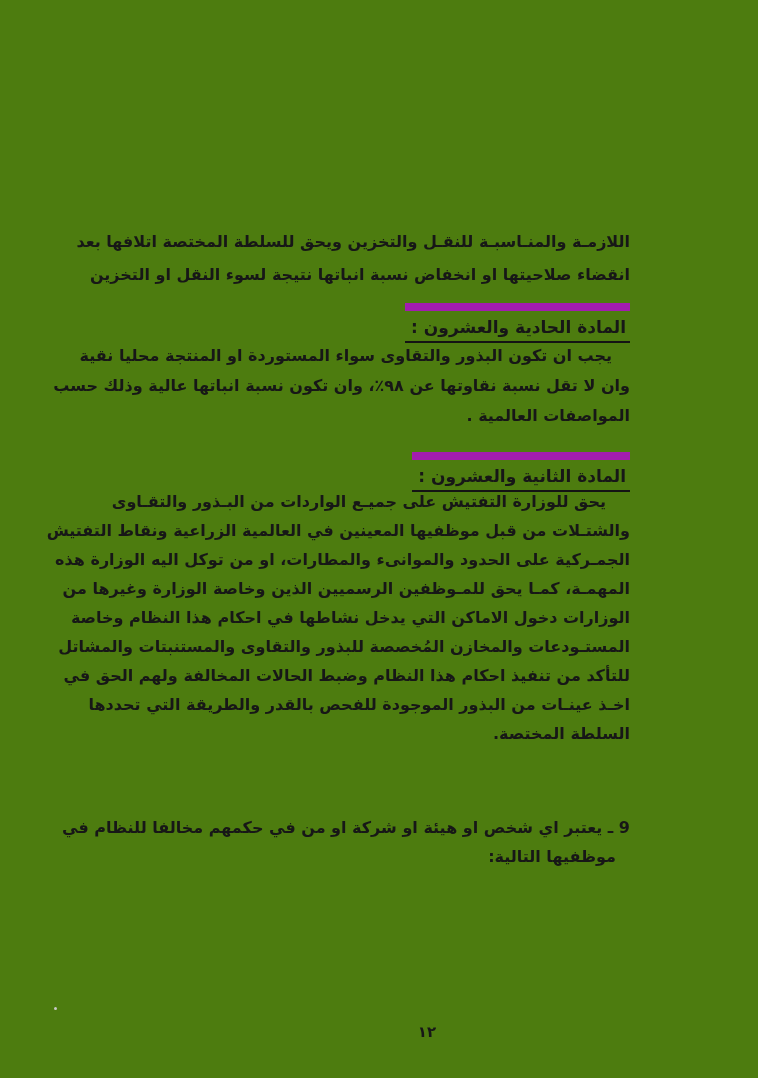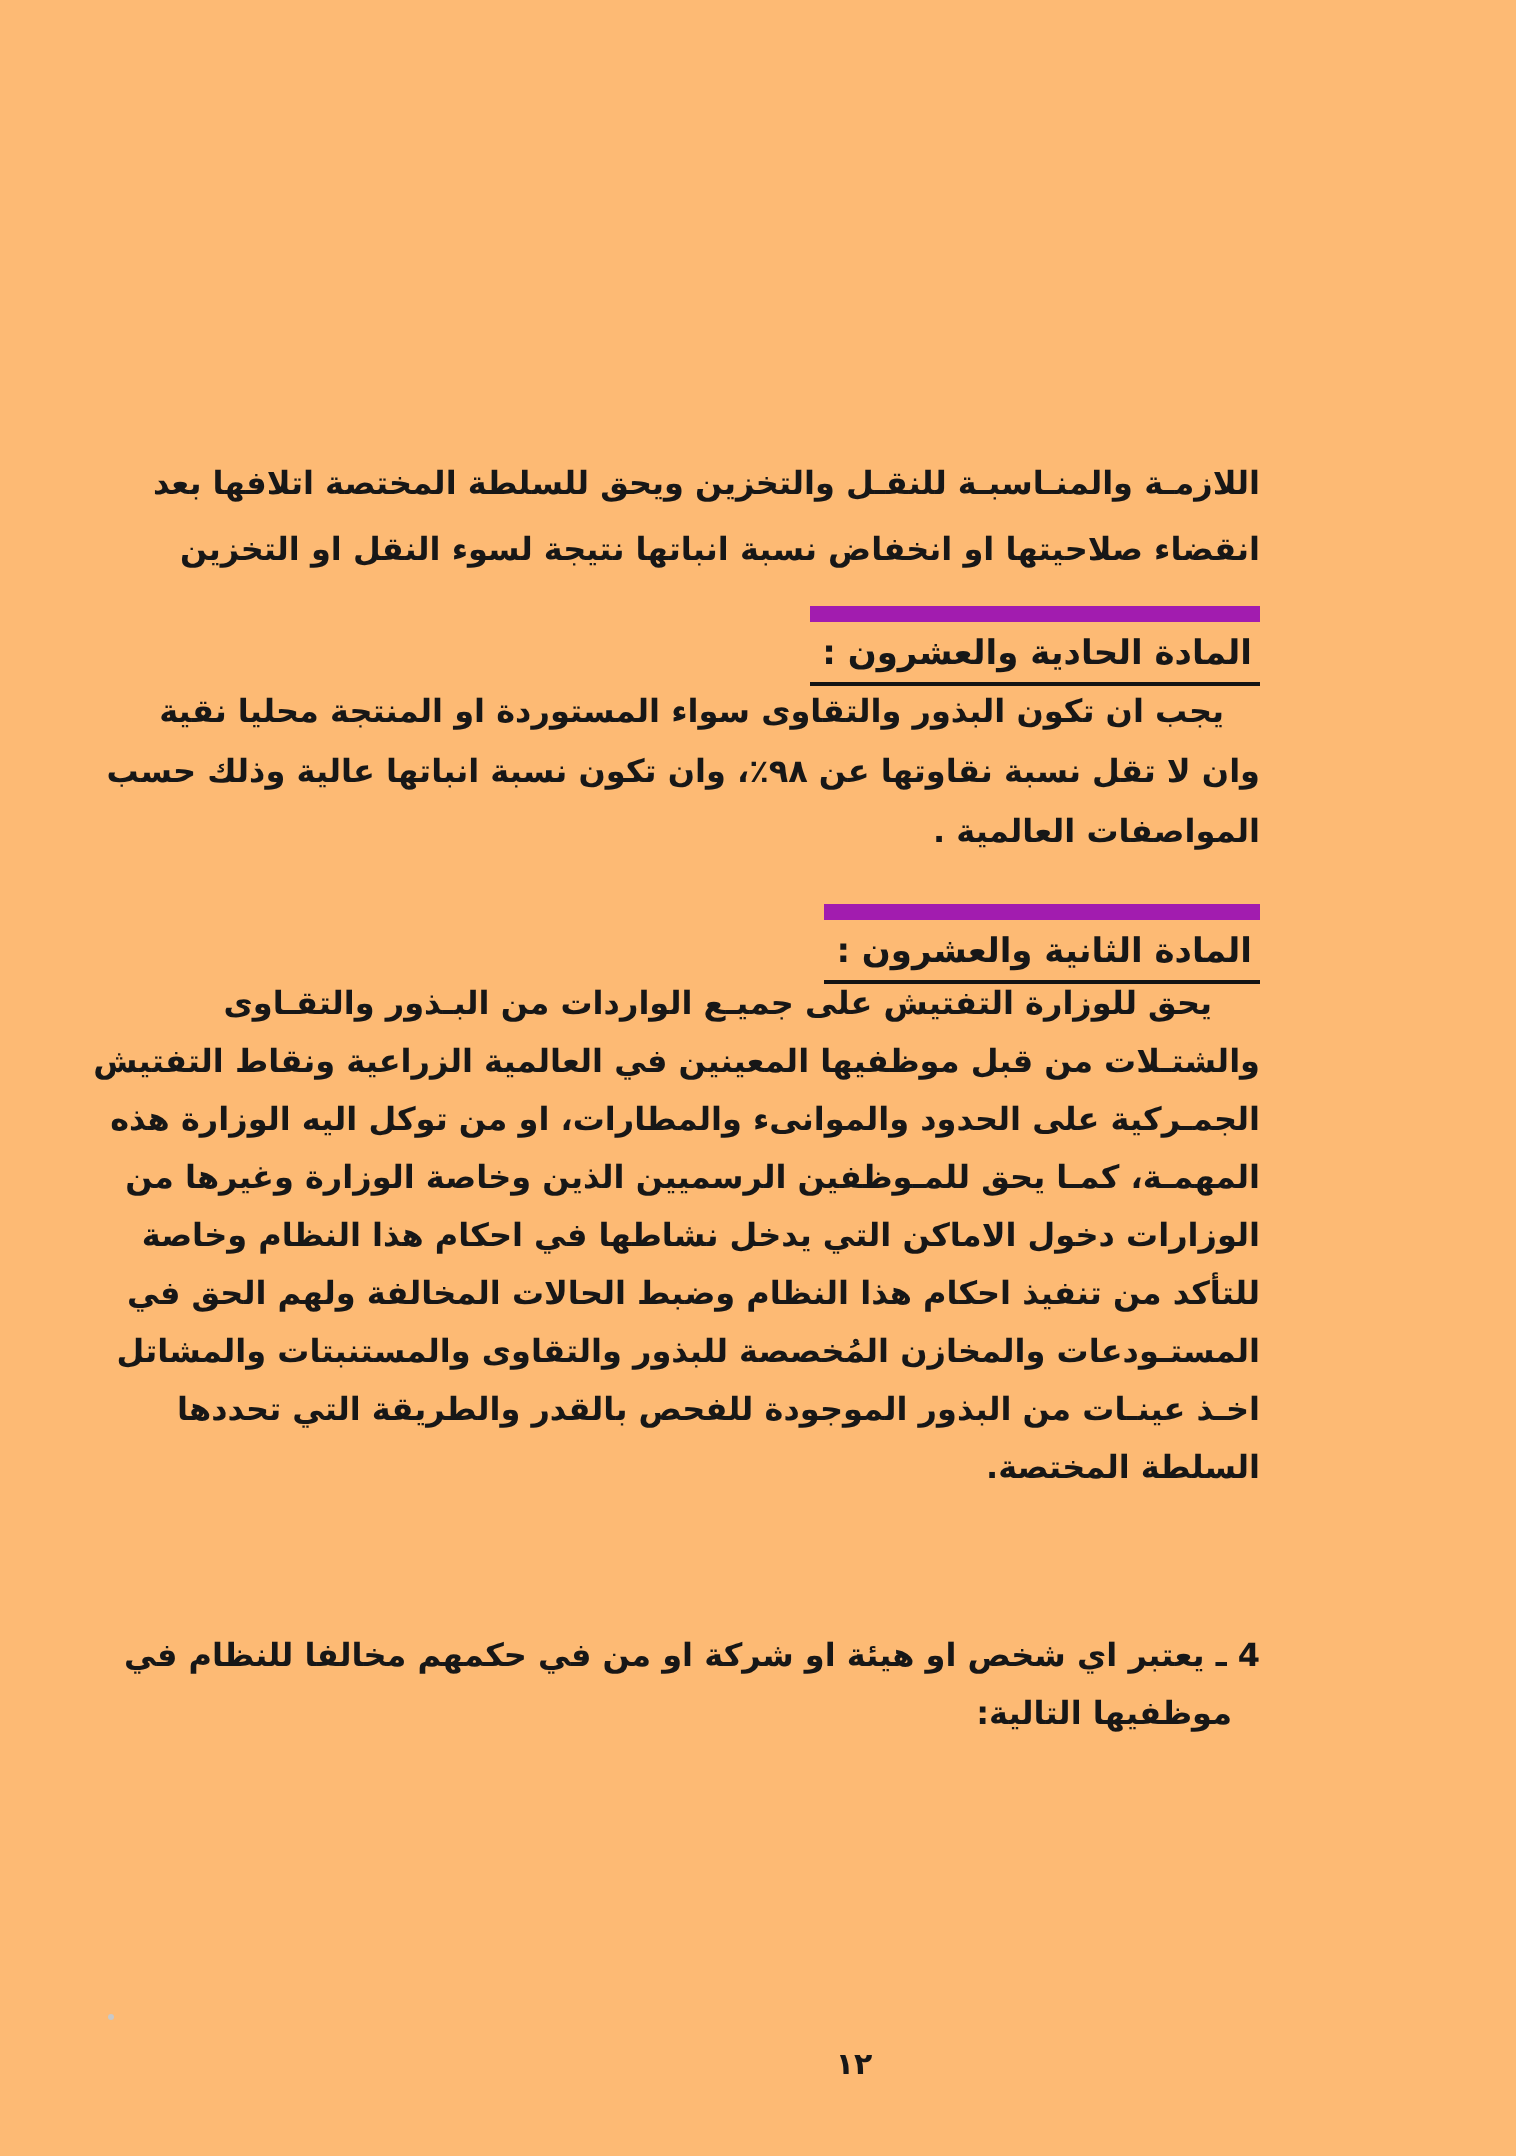--- a/index.html
+++ b/index.html
@@ -8,21 +8,21 @@
     background:#ffffff;
     overflow:hidden;
   }
   body {
     position:relative;
     font-family:"DejaVu Sans", sans-serif;
     color:#171717;
   }
   .page {
     position:absolute; inset:0;
-    background:#fdba74;
+    background:#4d7c0f;
     padding-left:32px;
   }
   
   .block {
     position:absolute;
     right:128px;
     width:497px;
     direction:rtl;
   }
   .line {
@@ -100,28 +100,28 @@
 
   <div class="heading-wrap" style="top:452px;">
     <span class="heading">المادة الثانية والعشرون :</span>
   </div>
   <div class="block lh29" style="top:487px;">
     <div class="line ind24">يحق للوزارة التفتيش على جميـع الواردات من البـذور والتقـاوى</div>
     <div class="line">والشتـلات من قبل موظفيها المعينين في العالمية الزراعية ونقاط التفتيش</div>
     <div class="line">الجمـركية على الحدود والموانىء والمطارات، او من توكل اليه الوزارة هذه</div>
     <div class="line">المهمـة، كمـا يحق للمـوظفين الرسميين الذين وخاصة الوزارة وغيرها من</div>
     <div class="line">الوزارات دخول الاماكن التي يدخل نشاطها في احكام هذا النظام وخاصة</div>
+    <div class="line">المستـودعات والمخازن المُخصصة للبذور والتقاوى والمستنبتات والمشاتل</div>
     <div class="line">للتأكد من تنفيذ احكام هذا النظام وضبط الحالات المخالفة ولهم الحق في</div>
-    <div class="line">المستـودعات والمخازن المُخصصة للبذور والتقاوى والمستنبتات والمشاتل</div>
     <div class="line">اخـذ عينـات من البذور الموجودة للفحص بالقدر والطريقة التي تحددها</div>
     <div class="line natural">السلطة المختصة.</div>
   </div>
 
   <div class="block lh29" style="top:813px;">
-    <div class="line natural">4 ـ يعتبر اي شخص او هيئة او شركة او من في حكمهم مخالفا للنظام في</div>
+    <div class="line natural">9 ـ يعتبر اي شخص او هيئة او شركة او من في حكمهم مخالفا للنظام في</div>
     <div class="line natural ind14">موظفيها التالية:</div>
   </div>
 
   <div class="pagenum">١٢</div>
 
   <div class="speck"></div>
 
 </div>
 
 </body></html>

